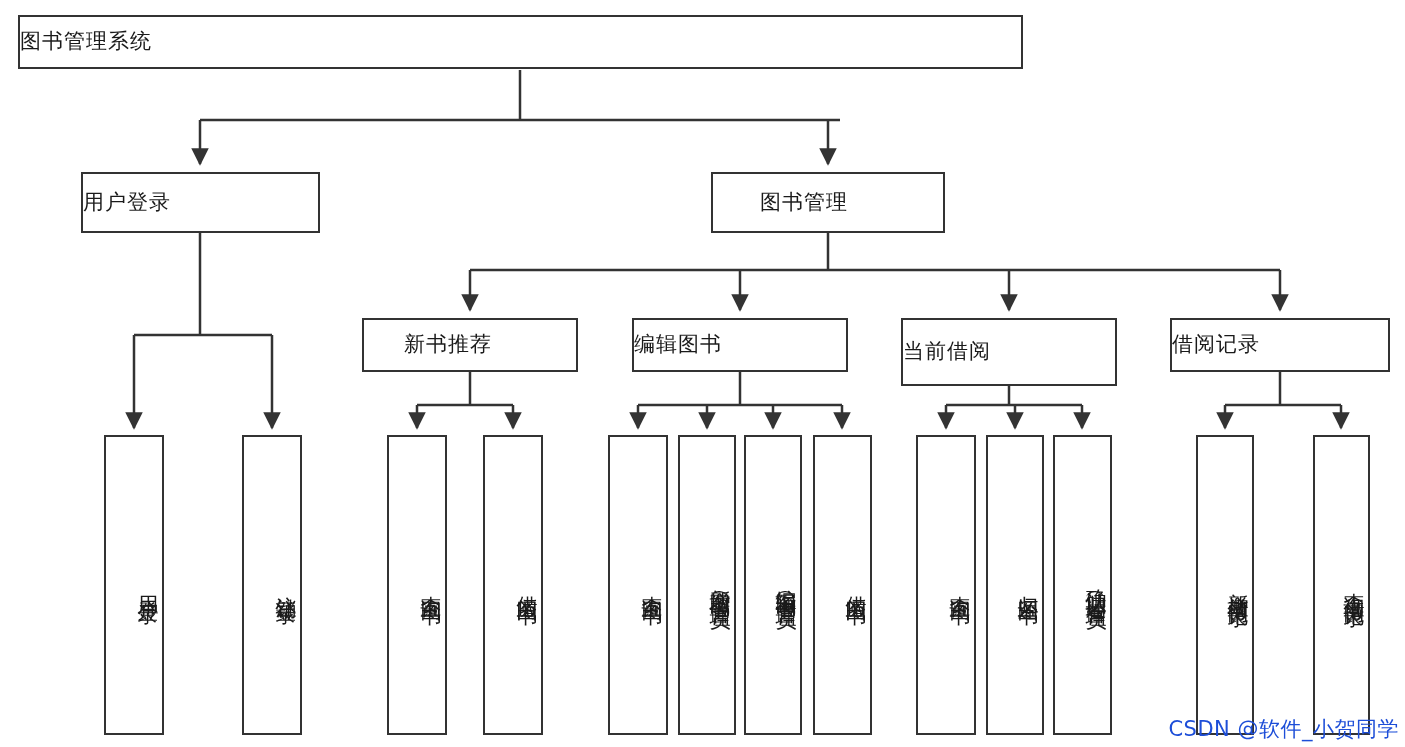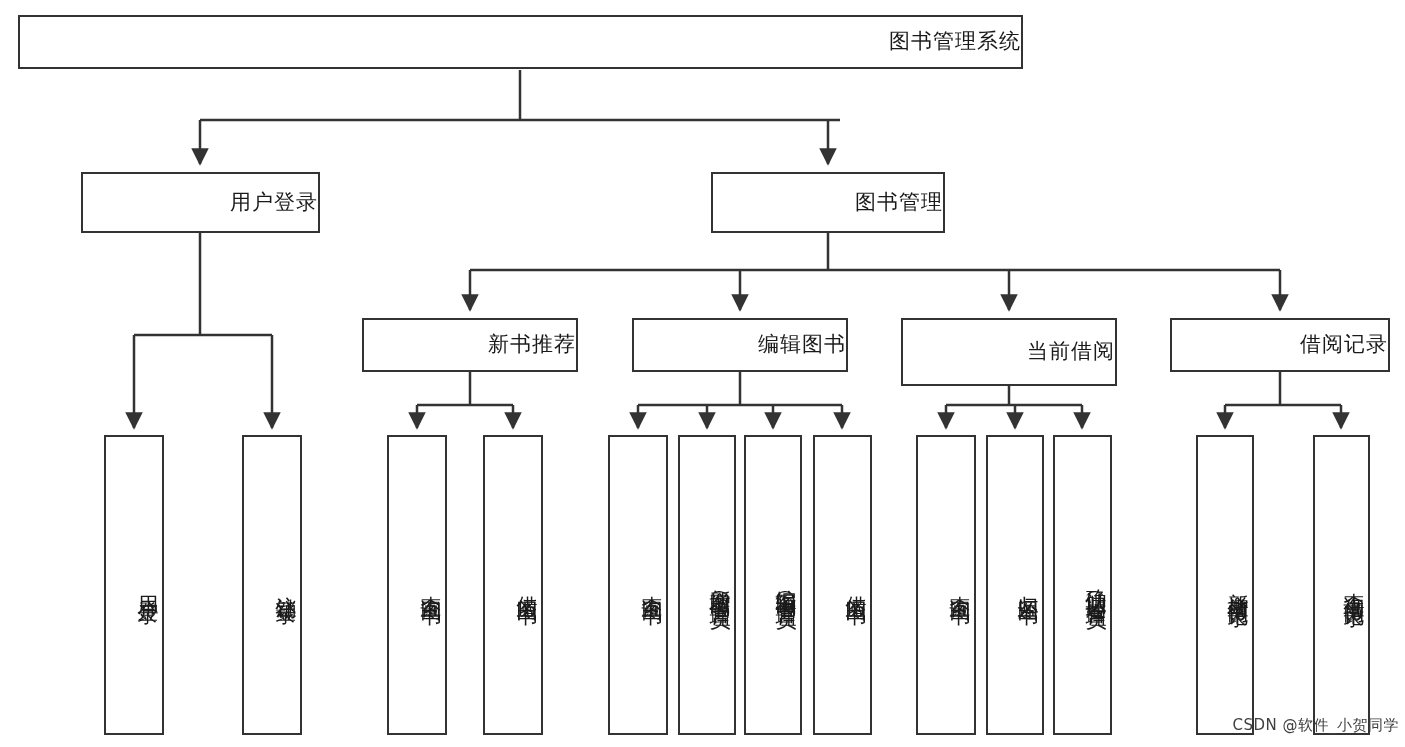--- a/index.html
+++ b/index.html
@@ -23,21 +23,21 @@
     height: 747px;
     pointer-events: none;
   }
   .node {
     position: absolute;
     box-sizing: border-box;
     border: 2px solid #333333;
     background: #ffffff;
     display: flex;
     align-items: center;
-    justify-content: flex-end;
+    justify-content: flex-start;
     color: #1a1a1a;
     text-align: center;
     z-index: 2;
   }
   .node.h {
     font-size: 21px;
     letter-spacing: 1px;
     line-height: 1.2;
   }
   .node.v {
@@ -51,23 +51,23 @@
     justify-content: center;
   }
   .node.v .vlabel {
     writing-mode: vertical-rl;
     text-orientation: upright;
     white-space: nowrap;
   }
   .watermark {
     position: absolute;
     right: 6px;
-    bottom: 12px;
-    font-size: 15px;
-    color: #404040;
+    bottom: 4px;
+    font-size: 21px;
+    color: #1d4ed8;
     letter-spacing: 0.5px;
     z-index: 5;
     white-space: nowrap;
   }
 </style>
 </head>
 <body>
 
 <div id="canvas">
 
@@ -121,21 +121,21 @@
     </g>
   </svg>
 
   <div class="node h" style="left:18px; top:15px; width:1005px; height:54px;">
     <span>图书管理系统</span>
   </div>
 
   <div class="node h" style="left:81px; top:172px; width:239px; height:61px;">
     <span>用户登录</span>
   </div>
-  <div class="node h" style="left:711px; top:172px; width:234px; height:61px;">
+  <div class="node h" style="left:711px; top:172px; width:234px; height:61px;padding-left:47px;">
     <span>图书管理</span>
   </div>
 
   <div class="node h" style="left:362px; top:318px; width:216px; height:54px;padding-left:40px;">
     <span>新书推荐</span>
   </div>
   <div class="node h" style="left:632px; top:318px; width:216px; height:54px;">
     <span>编辑图书</span>
   </div>
   <div class="node h" style="left:901px; top:318px; width:216px; height:68px;">

